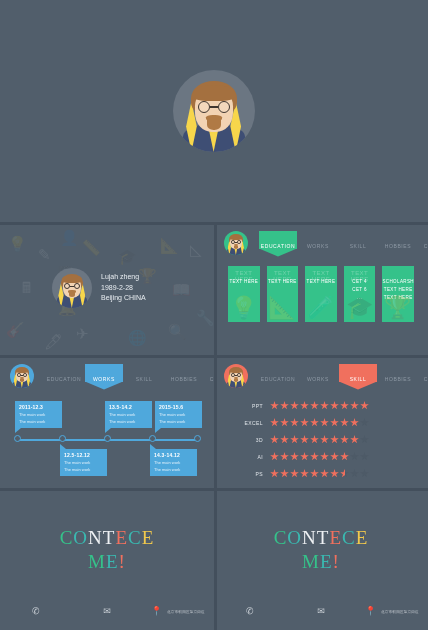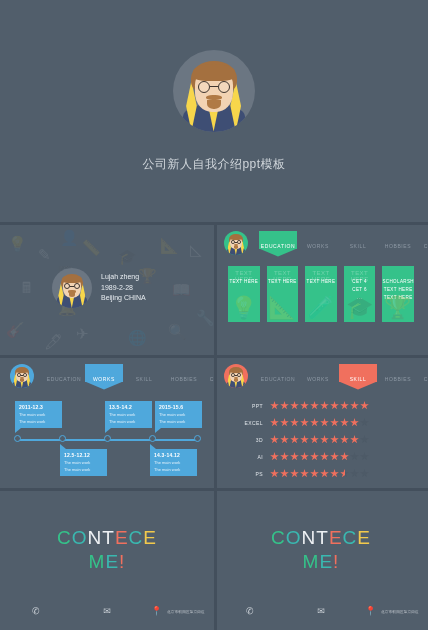--- a/index.html
+++ b/index.html
@@ -72,21 +72,21 @@
 
   
   .skills { position:absolute; top:42px; left:26px; right:20px; }
   .skill-row { display:flex; align-items:center; height:17px; }
   .skill-label { width:30px; text-align:right; font-size:5px; color:#dfe4e9; letter-spacing:.4px; padding-right:7px; }
   .stars { display:flex; gap:1px; }
   .star { width:9px; height:9px; background:#4d5a67; clip-path:polygon(50% 0,61% 35%,98% 35%,68% 57%,79% 91%,50% 70%,21% 91%,32% 57%,2% 35%,39% 35%); position:relative; }
   .star .fill { position:absolute; left:0; top:0; bottom:0; background:#f0705e; }
 
   
-  .contact-wrap { position:absolute; inset:0; display:flex; flex-direction:column; align-items:center; justify-content:center; padding-bottom:18px; }
+  .contact-wrap { position:absolute; inset:0; display:flex; flex-direction:column; align-items:center; justify-content:center; padding-bottom:18px;font-family:Liberation Serif, serif; }
   .contact-title { font-size:19px; letter-spacing:1px; line-height:1.25; text-align:center; font-weight:400; }
   .contact-bar { position:absolute; bottom:14px; left:0; right:0; display:flex; align-items:center; }
   .cb-item { flex:1; display:flex; align-items:center; justify-content:center; gap:4px; color:#cdd3d9; }
   .cb-icon { font-size:9px; line-height:1; }
   .cb-text { font-size:3.6px; letter-spacing:.2px; color:#c6ccd2; }
 </style>
 </head>
 <body>
 
 <div class="deck">
@@ -100,21 +100,20 @@
           <i class="dia" style="left:70%"></i>
         <i class="av-hair"></i>
           <i class="av-face"></i>
           <i class="av-fringe"></i>
         <i class="av-glass l"></i>
           <i class="av-glass r"></i>
           <i class="av-bridge"></i>
         <i class="av-stache"></i>
           <i class="av-beard"></i>
       </div>
-      <div class="deck-title">公司新人自我介绍ppt模板</div>
     </div>
   </div>
 
   <div class="slide">
     <div class="sep-h"></div>
     <div class="doodles" id="doodle-host">
         <span style="left: 8px; top: 14px;">💡</span>
         <span style="left: 60px; top: 8px;">👤</span>
         <span style="left: 38px; top: 25px;">✎</span>
         <span style="left: 82px; top: 18px;">📏</span>

